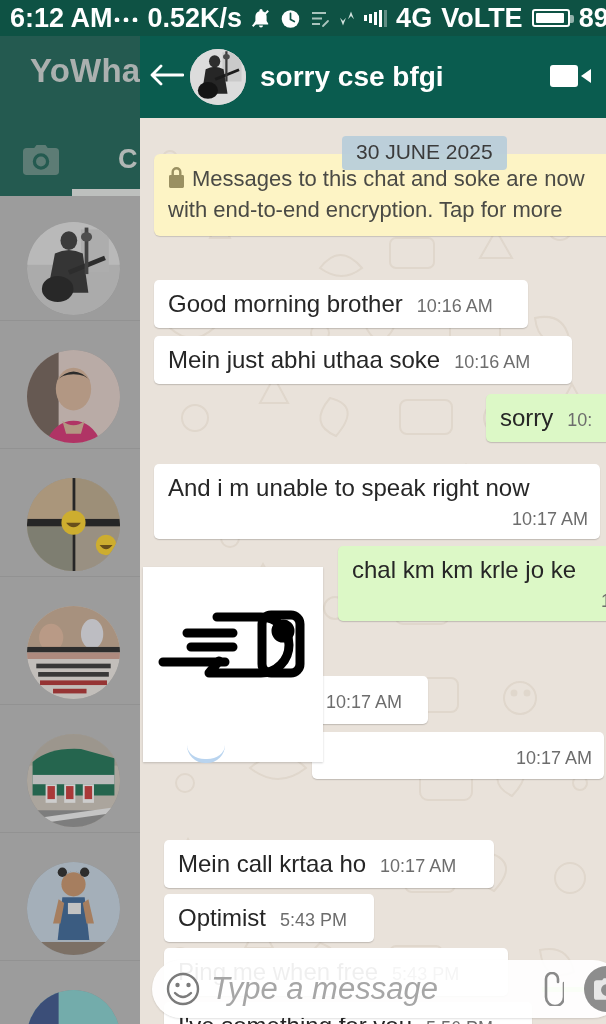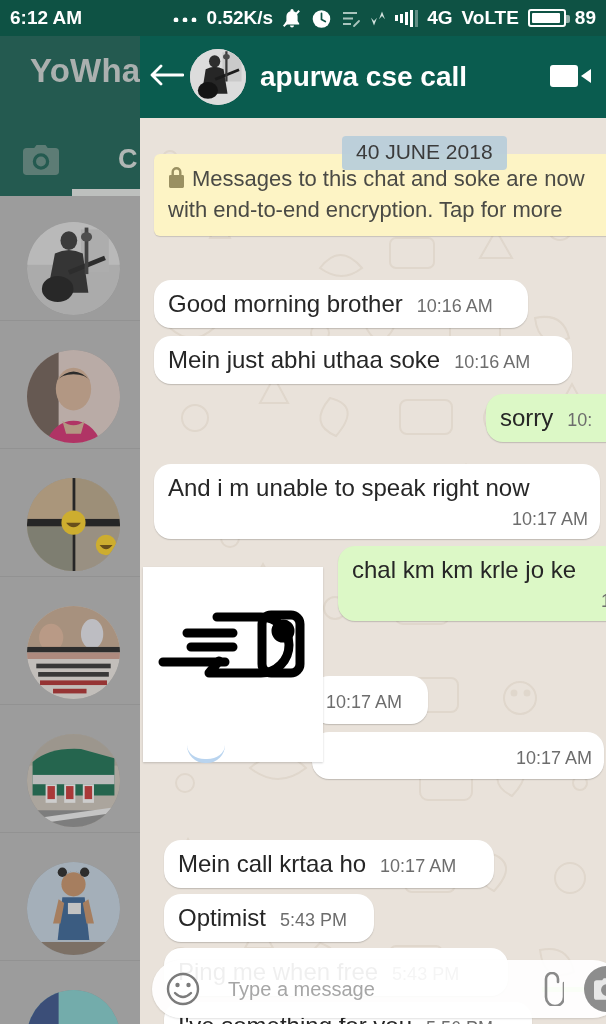--- a/index.html
+++ b/index.html
@@ -66,21 +66,21 @@
     background: rgba(90,90,90,0.30);
   }
 
   
   #statusbar {
     position: absolute; left: 0; top: 0;
     width: 606px; height: 36px;
     background: #0e5244;
     color: #ffffff;
     display: flex; align-items: center;
-    font-size: 19px; font-weight: bold;
+    font-size: 27px; font-weight: bold;
     padding: 4px 10px;
     z-index: 60;
   }
   #sb-clock { white-space: nowrap; }
   #sb-right {
     margin-left: auto;
     display: flex; align-items: center; gap: 9px;
     white-space: nowrap;
     justify-content: center;
   }
@@ -174,21 +174,21 @@
     font-size: 22px; line-height: 1.32; color: #4a4a45;
     z-index: 6;
     box-shadow: 0 1px 1px rgba(0,0,0,.14);
   }
   #lock-icon { display: inline-block; vertical-align: -2px; margin-right: 7px; color:#9a9062; }
 
   
   #messages { position: absolute; left: 0; top: 0; width: 466px; height: 906px; }
   .msg {
     position: absolute;
-    border-radius: 17px;
+    border-radius: 5px;
     box-shadow: 0 1px 1.2px rgba(0,0,0,.18);
     padding: 10px 12px 9px 14px;
     font-size: 24px;
     color: #262626;
     line-height: 1.2;
     white-space: nowrap;
   }
   .msg.in  { background: #ffffff; }
   .msg.out { background: #dcf8c6; }
   .msg .txt { display: inline; }
@@ -226,23 +226,23 @@
     background: rgba(255,255,255,0.93);
     border-radius: 30px;
     display: flex; align-items: center;
     padding: 0 14px;
     z-index: 12;
     box-shadow: 0 1px 2px rgba(0,0,0,.12);
   }
   #emoji-icon { width: 34px; height: 34px; color: #7b7b7b; flex:0 0 auto; }
   #message-input {
     flex: 1 1 auto;
-    margin-left: 28px;
-    font-size: 20px; color: #a6a6a6;
-    white-space: nowrap; overflow: hidden;
+    margin-left: 11px;
+    font-size: 31px; color: #a6a6a6;
+    white-space: nowrap; overflow: hidden; font-style: italic;
   }
   #attach-icon { width: 30px; height: 34px; color: #8a8a8a; flex:0 0 auto; margin-right: 16px; }
   #camera-btn {
     width: 46px; height: 46px; border-radius: 50%;
     background: #8d8d8d; color: #e7e7e7;
     display:flex; align-items:center; justify-content:center;
     flex:0 0 auto; margin-right: -22px;
   }
 </style>
 </head>
@@ -433,21 +433,21 @@
           <rect width="100" height="100" fill="#dcdcdc"></rect>
           <rect x="58" y="6" width="34" height="52" fill="#cacaca"></rect>
           <ellipse cx="44" cy="22" rx="10" ry="11" fill="#2e2e2e"></ellipse>
           <path d="M28 36 q16 -9 32 0 l7 44 h-46z" fill="#262626"></path>
           <ellipse cx="32" cy="74" rx="18" ry="15" fill="#141414"></ellipse>
           <rect x="44" y="52" width="46" height="5" transform="rotate(-22 44 52)" fill="#1b1b1b"></rect>
           <rect x="63" y="4" width="4" height="54" fill="#3a3a3a"></rect>
           <ellipse cx="65" cy="14" rx="6" ry="5" fill="#4a4a4a"></ellipse>
         </svg>
       </span>
-      <span id="header-title">apurwa cse call</span>
+      <span id="header-title">sorry cse bfgi</span>
       <span id="videocall-icon">
         <svg viewBox="0 0 42 28" width="42" height="28" fill="currentColor">
           <rect x="0" y="3" width="28" height="22" rx="3"></rect>
           <path d="M31 14l10-7v14z"></path>
         </svg>
       </span>
     </div>
 
     <div id="chat-body">
 
@@ -509,21 +509,21 @@
           <circle cx="40" cy="840" r="10"></circle>
           <path d="M105 830 l14 -26 l14 26z"></path>
           <path d="M180 825 q30 10 2 38 q-28 -14 -2 -38z"></path>
           <rect x="250" y="828" width="52" height="34" rx="6"></rect>
           <circle cx="350" cy="845" r="12"></circle>
           <path d="M400 832 q28 -6 34 22 q-30 12 -34 -22z"></path>
         </g>
       </svg>
 
 
-      <div id="date-chip">40 JUNE 2018</div>
+      <div id="date-chip">30 JUNE 2025</div>
 
       <div id="encryption-notice">
         <span id="lock-icon">
           <svg width="17" height="21" viewBox="0 0 17 21" fill="currentColor">
             <path d="M8.5 0a5 5 0 00-5 5v3H2.4A1.4 1.4 0 001 9.4v10.2A1.4 1.4 0 002.4 21h12.2a1.4 1.4 0 001.4-1.4V9.4A1.4 1.4 0 0014.6 8H13.5V5a5 5 0 00-5-5zm0 2.4A2.6 2.6 0 0111.1 5v3H5.9V5A2.6 2.6 0 018.5 2.4z"></path>
           </svg>
         </span><span>Messages to this chat and soke are now with end-to-end encryption. Tap for more</span>
       </div>
 
       <div id="messages">

